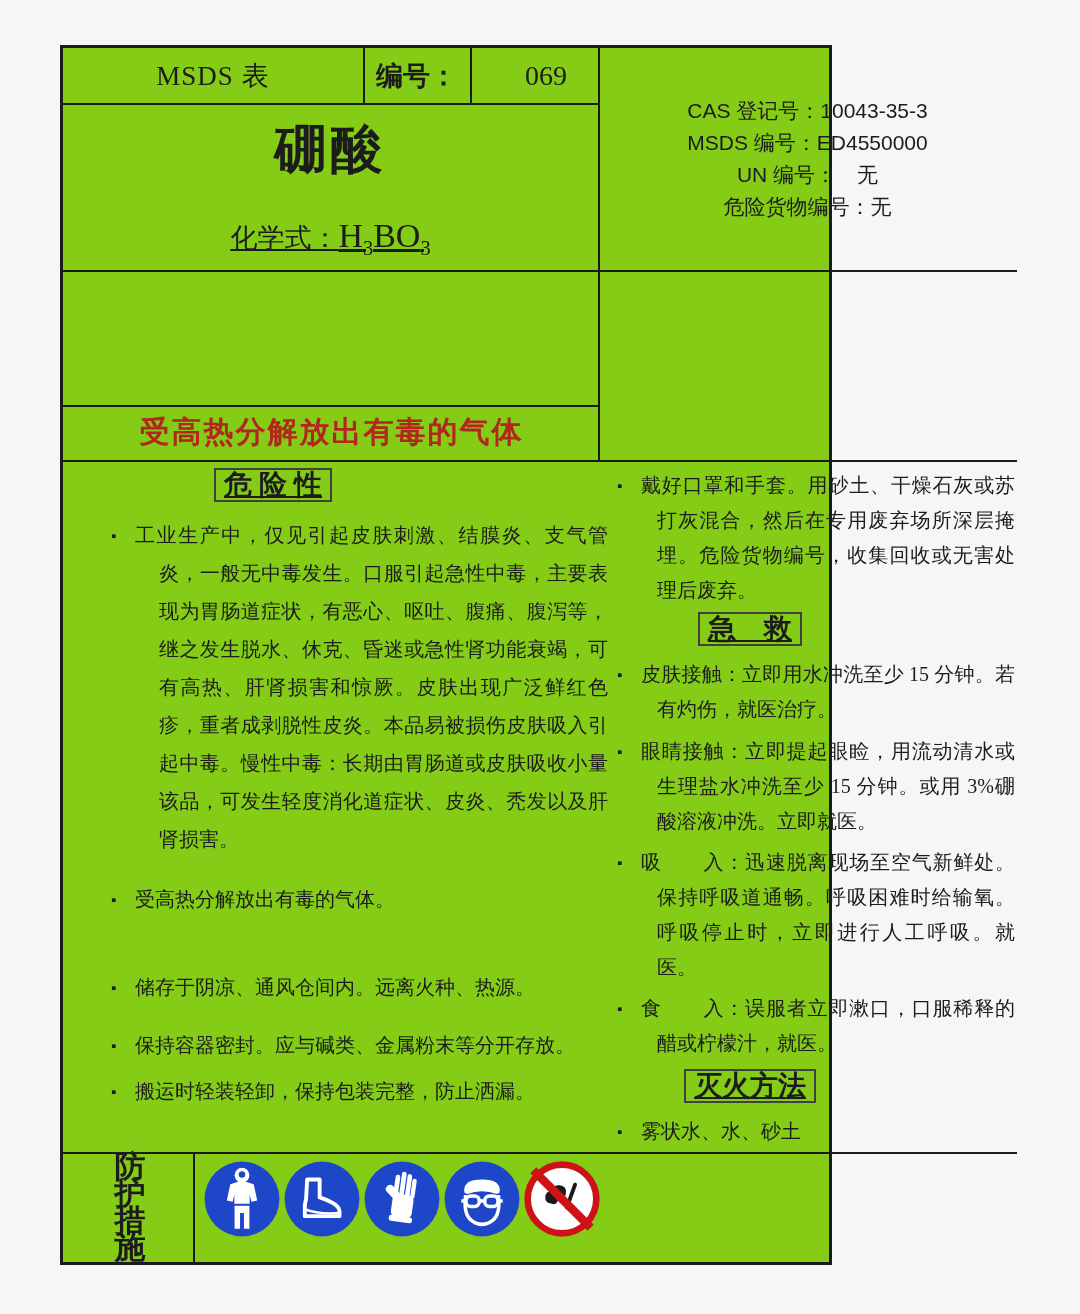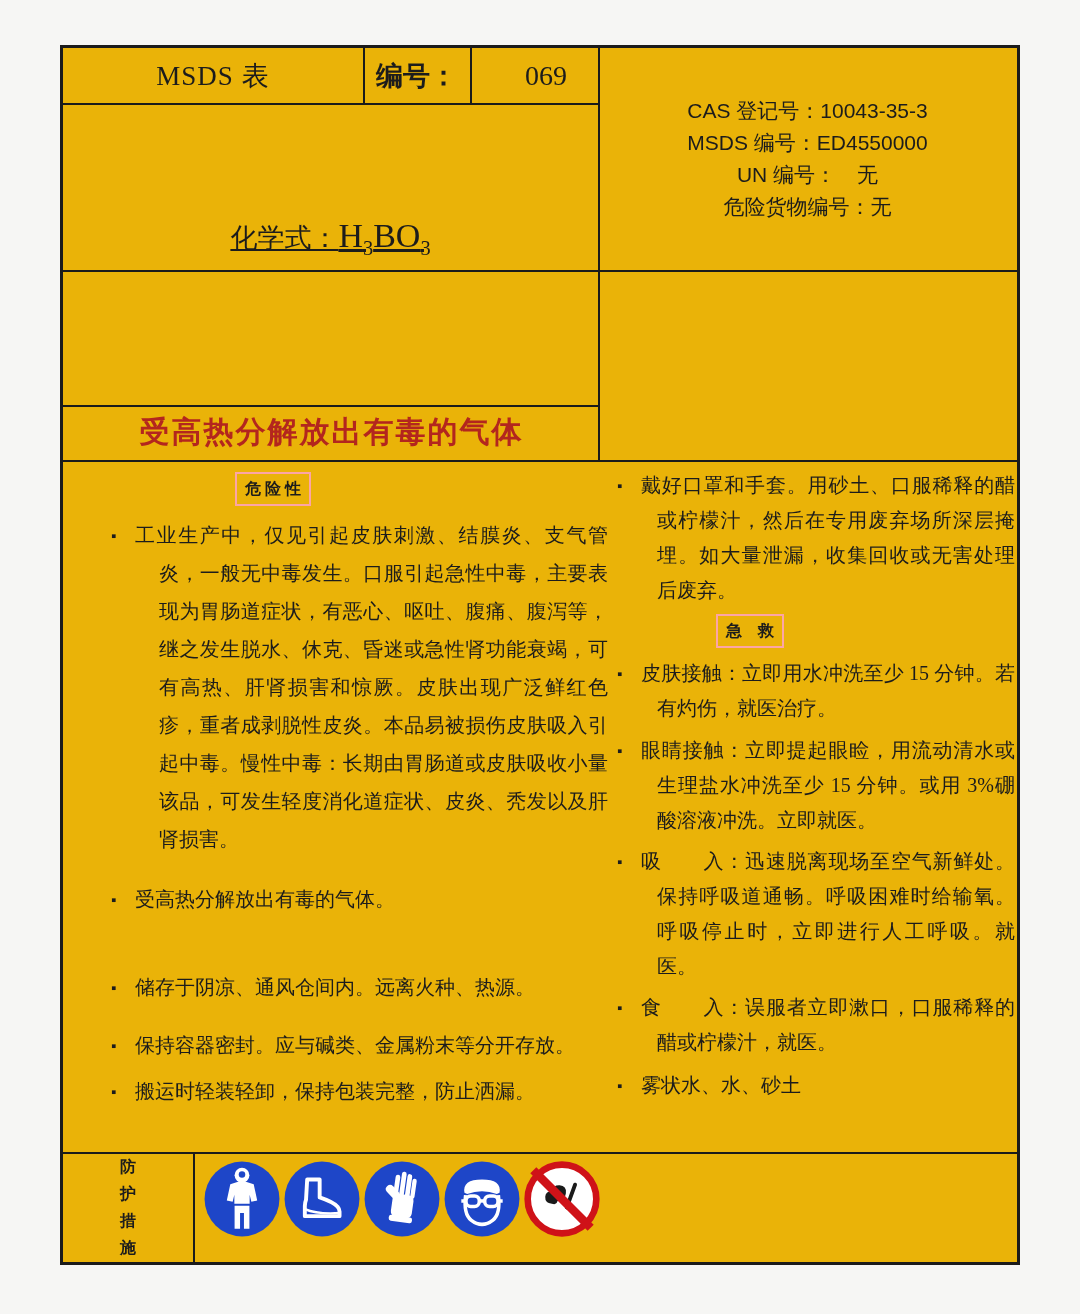--- a/index.html
+++ b/index.html
@@ -6,24 +6,24 @@
   body{
     width:1080px;height:1314px;
     background:#f6f6f4;
     font-family:"Liberation Serif","DejaVu Serif",serif;
     color:#1c1c1c;
     overflow:hidden;
     position:relative;
   }
   .doc{
     position:absolute;left:60px;top:45px;
-    width:960px;height:1220px;
+    width:772px;height:1220px;
     box-sizing:border-box;
     border:3px solid #1b1b1b;
-    background:#eab308;
+    background:#84cc16;
   }
   .vl{position:absolute;width:2px;background:#1b1b1b;}
   .hl{position:absolute;height:2px;background:#1b1b1b;}
   .cell{position:absolute;display:flex;align-items:center;justify-content:center;}
   .form-title{left:0;top:0;width:300px;height:55px;font-size:27px;letter-spacing:1px;}
   .no-label{left:300px;top:0;width:107px;height:55px;font-size:27px;font-weight:bold;}
   .no-value{left:407px;top:0;width:128px;height:55px;font-size:28px;margin-left:12px;}
   .chem-name{left:0;top:62px;width:535px;height:80px;font-size:52px;font-weight:bold;letter-spacing:4px;}
   .formula-row{left:0;top:168px;width:535px;height:44px;font-size:27px;text-decoration:underline;}
   .formula{font-size:34px;font-family:"Liberation Serif","DejaVu Serif",serif;}
@@ -31,32 +31,32 @@
   .registry{left:535px;top:0;width:419px;height:222px;flex-direction:column;
     font-family:"Liberation Sans","DejaVu Sans",sans-serif;font-weight:normal;font-size:21px;line-height:32px;}
   .red-warning{left:0;top:357px;width:537px;height:55px;
     color:#b3261e;font-size:30px;font-weight:bold;letter-spacing:2px;}
   .col{position:absolute;top:412px;}
   .left-col{left:40px;width:505px;font-size:20px;line-height:38px;}
   .right-col{left:552px;width:400px;font-size:20px;line-height:35px;}
   .hw{text-align:center;}
   .hw-l{width:340px;margin-top:8px;}
   .hw-r{width:270px;margin-top:8px;}
-  .sec-hdr{display:inline-block;border:2px solid #fca5a5;padding:1px 8px;
-    font-size:16px;font-weight:bold;line-height:28px;}
+  .sec-hdr{display:inline-block;border:2px solid #404040;padding:1px 8px;
+    font-size:28px;font-weight:bold;line-height:28px;text-decoration:underline;}
   .li{position:relative;text-align:justify;}
   .left-col .li{padding-left:56px;}
   .left-col .li .li-t{text-indent:-24px;}
   .right-col .li{padding-left:42px;}
   .right-col .li .li-t{text-indent:-16px;}
   .blt{position:absolute;top:1px;font-size:15px;}
   .left-col .blt{left:8px;}
   .right-col .blt{left:2px;}
   .prot-label{left:0;top:1104px;width:130px;height:110px;
-    font-size:16px;font-weight:bold;line-height:27px;}
+    font-size:31px;font-weight:bold;line-height:27px;}
   .prot-label .vtxt{width:27px;word-break:break-all;text-align:center;}
   .icons{position:absolute;left:140px;top:1112px;display:flex;gap:2px;}
   .icons svg{width:78px;height:78px;display:block;}
   .mt6{margin-top:6px}.mt8{margin-top:8px}.mt10{margin-top:10px}.mt7{margin-top:7px}
   .mt20{margin-top:20px}.mt22{margin-top:22px}.mt50{margin-top:50px}.mt56{margin-top:56px}
 </style>
 </head>
 <body>
 
 <div class="doc">
@@ -67,20 +67,21 @@
   <div class="vl" style="left:535px;top:0;height:412px"></div>
   <div class="hl" style="top:222px;left:0;width:954px"></div>
   <div class="hl" style="top:357px;left:0;width:537px"></div>
   <div class="hl" style="top:412px;left:0;width:954px"></div>
   <div class="hl" style="top:1104px;left:0;width:954px"></div>
   <div class="vl" style="left:130px;top:1104px;height:110px"></div>
 
   <div class="cell form-title">MSDS 表</div>
   <div class="cell no-label">编号：</div>
   <div class="cell no-value">069</div>
+  <div class="cell chem-name">硼酸</div>
   <div class="cell formula-row">
     <span>化学式：</span>
     <span class="formula"><span>H</span><sub>3</sub><span>BO</span><sub>3</sub></span>
   </div>
   <div class="cell registry">
     <div>CAS 登记号：10043-35-3</div>
     <div>MSDS 编号：ED4550000</div>
     <div>UN 编号：　无</div>
     <div>危险货物编号：无</div>
   </div>
@@ -106,39 +107,40 @@
       </div>
     <div class="li mt8">
         <span class="blt">▪</span>
         <div class="li-t">搬运时轻装轻卸，保持包装完整，防止洒漏。</div>
       </div>
   </div>
 
   <div class="col right-col">
     <div class="li mt8">
         <span class="blt">▪</span>
-        <div class="li-t">戴好口罩和手套。用砂土、口服稀释的醋或柠檬汁，然后在专用废弃场所深层掩埋。如大量泄漏，收集回收或无害处理后废弃。</div>
+        <div class="li-t">戴好口罩和手套。用砂土、干燥石灰或苏打灰混合，然后在专用废弃场所深层掩埋。危险货物编号，收集回收或无害处理后废弃。</div>
       </div>
     <div class="hw hw-r" style="margin-top:4px"><span class="sec-hdr">急　救</span></div>
     <div class="li mt8">
         <span class="blt">▪</span>
         <div class="li-t">皮肤接触：立即用水冲洗至少 15 分钟。若有灼伤，就医治疗。</div>
       </div>
     <div class="li mt7">
         <span class="blt">▪</span>
         <div class="li-t">眼睛接触：立即提起眼睑，用流动清水或生理盐水冲洗至少 15 分钟。或用 3%硼酸溶液冲洗。立即就医。</div>
       </div>
     <div class="li mt6">
         <span class="blt">▪</span>
         <div class="li-t">吸　　入：迅速脱离现场至空气新鲜处。保持呼吸道通畅。呼吸困难时给输氧。呼吸停止时，立即进行人工呼吸。就医。</div>
       </div>
     <div class="li mt6">
         <span class="blt">▪</span>
         <div class="li-t">食　　入：误服者立即漱口，口服稀释的醋或柠檬汁，就医。</div>
       </div>
+    <div class="hw hw-r"><span class="sec-hdr">灭火方法</span></div>
     <div class="li mt8">
         <span class="blt">▪</span>
         <div class="li-t">雾状水、水、砂土</div>
       </div>
   </div>
 
   <div class="cell prot-label">
     <div class="vtxt">防护措施</div>
   </div>
 

